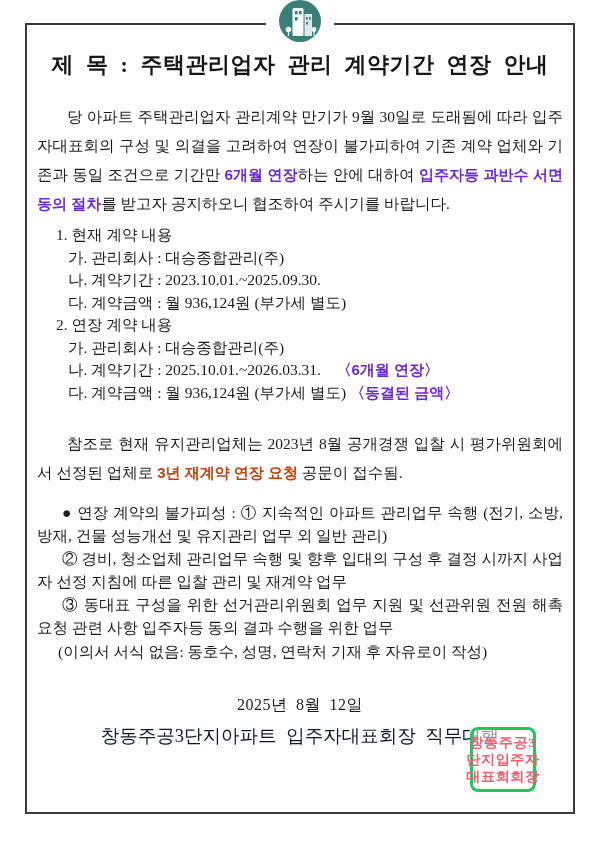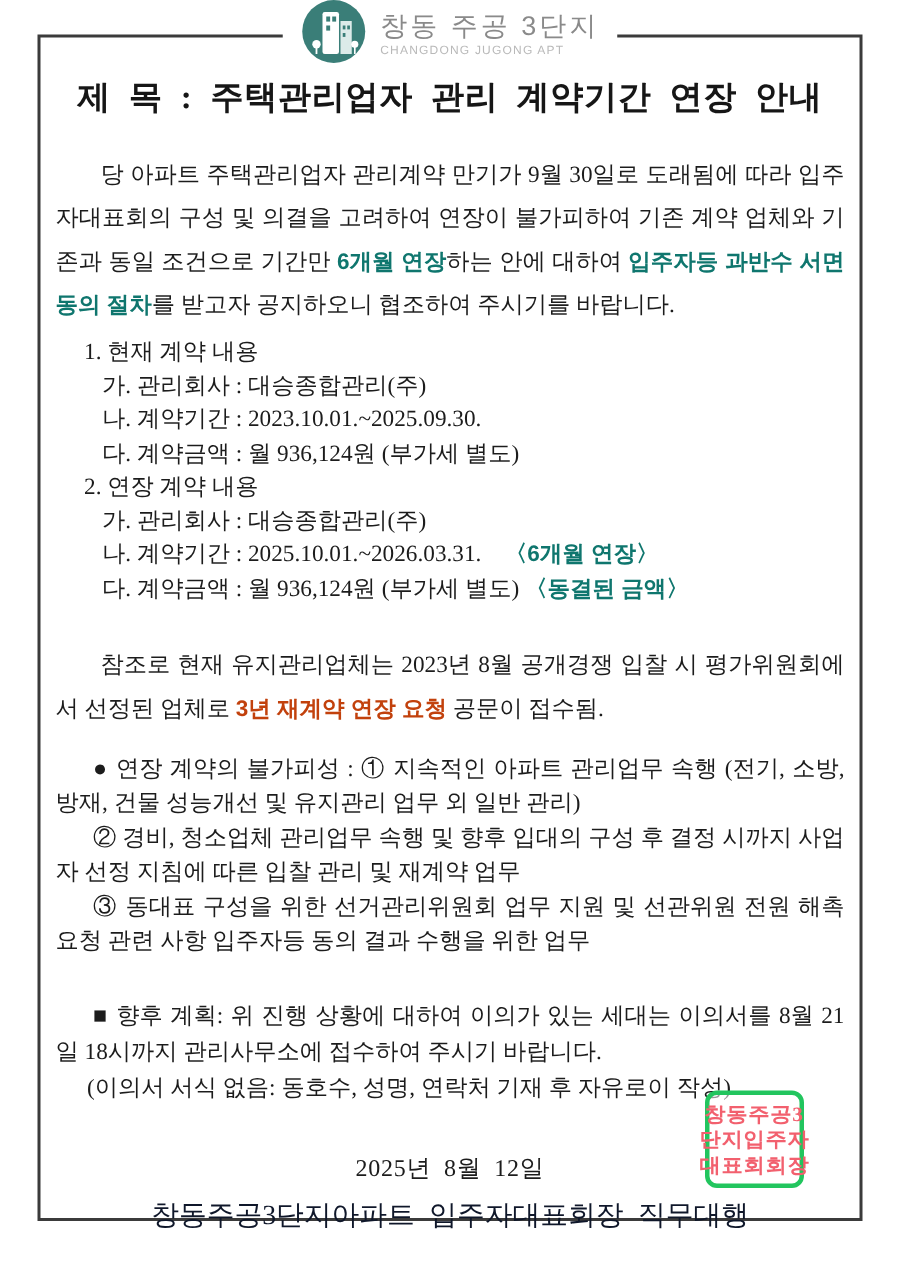--- a/index.html
+++ b/index.html
@@ -69,21 +69,21 @@
     color: #161616;
     white-space: nowrap;
   }
   .para {
     text-align: justify;
     word-break: break-all;
     font-size: 15.5px;
   }
   .p-intro { margin-top: 22px; line-height: 29px; text-indent: 30px; }
   .em-blue {
-    color: #0f766e;
+    color: #6d28d9;
     font-weight: bold;
     font-family: "Liberation Sans", "DejaVu Sans", sans-serif;
     font-size: 15px;
   }
   .em-red {
     color: #c2410c;
     font-weight: bold;
     font-family: "Liberation Sans", "DejaVu Sans", sans-serif;
     font-size: 15px;
   }
@@ -143,24 +143,20 @@
         <rect x="26.5" y="15" width="7.5" height="22" fill="#dcebe9"></rect>
         <rect x="28" y="18" width="1.8" height="2.6" fill="#3a7e78"></rect>
         <rect x="31" y="18" width="1.8" height="2.6" fill="#3a7e78"></rect>
         <rect x="28" y="23" width="1.8" height="2.6" fill="#3a7e78"></rect>
         <circle cx="10.5" cy="30.5" r="2.8" fill="#ffffff"></circle>
         <rect x="9.9" y="32" width="1.2" height="5" fill="#ffffff"></rect>
         <circle cx="36" cy="30.5" r="2.4" fill="#ffffff"></circle>
         <rect x="35.5" y="32" width="1.1" height="5" fill="#ffffff"></rect>
       </svg>
     </span>
-    <span class="logo-text">
-      <span class="logo-ko">창동 주공 3단지</span>
-      <span class="logo-en">CHANGDONG JUGONG APT</span>
-    </span>
   </div>
 
   <div class="content">
 
     <div class="doc-title">제 목 : 주택관리업자 관리 계약기간 연장 안내</div>
 
     <p class="para p-intro"><span>당 아파트 주택관리업자 관리계약 만기가 9월 30일로 도래됨에 따라 입주자대표회의 구성 및 의결을 고려하여 연장이 불가피하여 기존 계약 업체와 기존과 동일 조건으로 기간만 </span><span class="em-blue">6개월 연장</span><span>하는 안에 대하여 </span><span class="em-blue">입주자등 과반수 서면동의 절차</span><span>를 받고자 공지하오니 협조하여 주시기를 바랍니다.</span></p>
 
     <div class="contract-list">
       <div class="contract-heading">1. 현재 계약 내용</div>
@@ -177,21 +173,20 @@
     </div>
 
     <p class="para p-ref"><span>참조로 현재 유지관리업체는 2023년 8월 공개경쟁 입찰 시 평가위원회에서 선정된 업체로 </span><span class="em-red">3년 재계약 연장 요청</span><span> 공문이 접수됨.</span></p>
 
     <div class="inevit">
       <p class="para">● 연장 계약의 불가피성 : ① 지속적인 아파트 관리업무 속행 (전기, 소방, 방재, 건물 성능개선 및 유지관리 업무 외 일반 관리)</p>
       <p class="para">② 경비, 청소업체 관리업무 속행 및 향후 입대의 구성 후 결정 시까지 사업자 선정 지침에 따른 입찰 관리 및 재계약 업무</p>
       <p class="para">③ 동대표 구성을 위한 선거관리위원회 업무 지원 및 선관위원 전원 해촉 요청 관련 사항 입주자등 동의 결과 수행을 위한 업무</p>
     </div>
 
-    <p class="para p-plan">■ 향후 계획: 위 진행 상황에 대하여 이의가 있는 세대는 이의서를 8월 21일 18시까지 관리사무소에 접수하여 주시기 바랍니다.</p>
     <div class="plan-note">(이의서 서식 없음: 동호수, 성명, 연락처 기재 후 자유로이 작성)</div>
 
     <div class="footer">
       <div class="footer-date">2025년 8월 12일</div>
       <div class="footer-issuer">창동주공3단지아파트 입주자대표회장 직무대행</div>
     </div>
 
   </div>
 
   <div class="seal">

